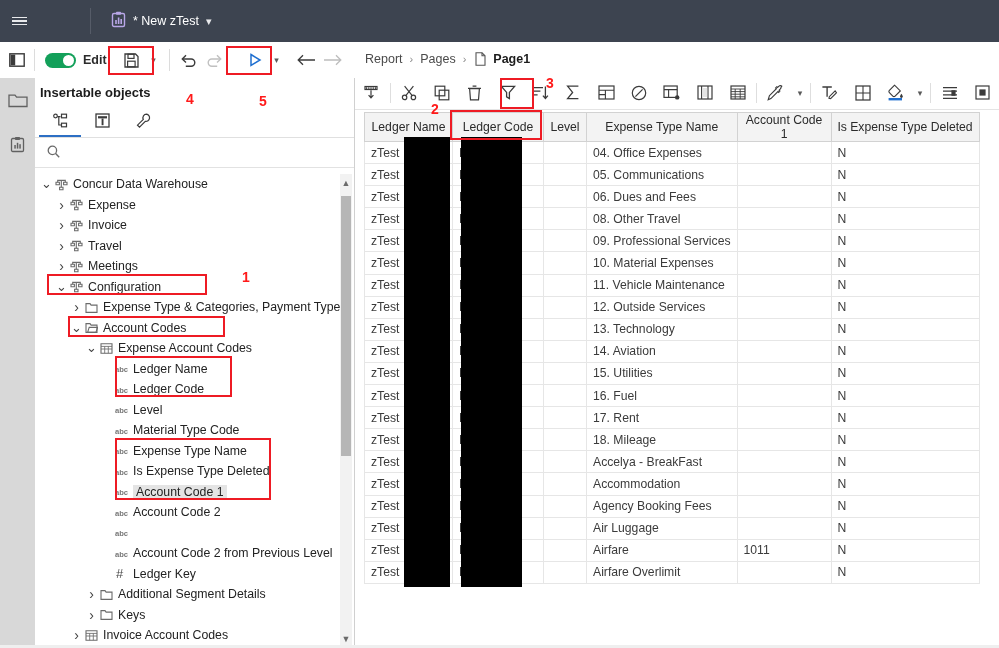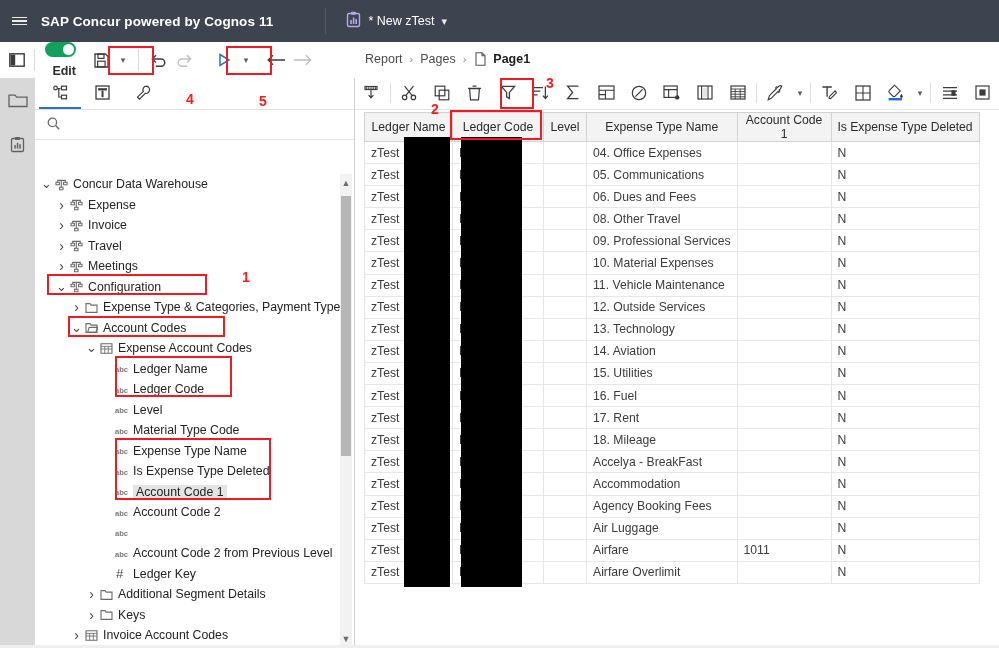--- a/index.html
+++ b/index.html
@@ -30,21 +30,21 @@
   .report-chip .rlabel { color: #fff; font-size: 12.5px; }
   .chev-white { color: #e9eaec; font-size: 11px; }
 
   
   .ltoolbar {
     position: absolute; left: 0; top: 42px; width: 355px; height: 36px;
     background: #ffffff; display: flex; align-items: center;
   }
   .panel-icon { width: 34px; height: 36px; display:flex; align-items:center; justify-content:center; cursor:pointer;}
   .vdiv { width: 1px; height: 22px; background: #dcdcdc; }
-  .toggle-wrap { display:flex; align-items:flex-end; gap:7px; margin-left: 10px; flex-direction: column; }
+  .toggle-wrap { display:flex; align-items:flex-start; gap:7px; margin-left: 10px; }
   .toggle {
     width: 31px; height: 15px; border-radius: 8px; background: #13a05a; position: relative; cursor: pointer;
   }
   .toggle::after {
     content:''; position:absolute; right:2px; top:2px; width:11px; height:11px;
     border-radius:50%; background:#fff;
   }
   .edit-label { font-size: 12.5px; color: #2b2b2b; font-weight: 600; }
   .tbtn { width: 26px; height: 30px; display:flex; align-items:center; justify-content:center; cursor:pointer; }
   .caret { font-size: 9px; color: #5a5a5a; }
@@ -145,21 +145,20 @@
 <div id="app">
 
   <div class="topbar">
     <div class="hamburger">
       <div>
           <span></span>
           <span></span>
           <span></span>
         </div>
     </div>
-    <div class="app-title">SAP Concur powered by Cognos 11</div>
     <div class="topdiv"></div>
     <div class="report-chip">
       <span>
         <svg width="15" height="17" viewBox="0 0 15 17">
           <rect x="1.5" y="2.5" width="12" height="13" rx="1.5" fill="none" stroke="#b9a7e8" stroke-width="1.4"></rect>
           <rect x="5" y="0.8" width="5" height="3" rx="0.8" fill="#b9a7e8"></rect>
           <rect x="4.2" y="9" width="1.6" height="4" fill="#b9a7e8"></rect>
           <rect x="6.8" y="6.5" width="1.6" height="6.5" fill="#b9a7e8"></rect>
           <rect x="9.4" y="8" width="1.6" height="5" fill="#b9a7e8"></rect>
         </svg>
@@ -238,20 +237,21 @@
         <rect x="1.5" y="2.5" width="12" height="13" rx="1.2" fill="none" stroke="#616161" stroke-width="1.3"></rect>
         <rect x="5" y="0.9" width="5" height="3" rx="0.7" fill="#616161"></rect>
         <rect x="4.3" y="9" width="1.5" height="3.6" fill="#616161"></rect>
         <rect x="6.8" y="6.8" width="1.5" height="5.8" fill="#616161"></rect>
         <rect x="9.3" y="8.2" width="1.5" height="4.4" fill="#616161"></rect>
       </svg>
     </div>
   </div>
 
   <div class="ipanel">
+    <div class="ipanel-title">Insertable objects</div>
     <div class="ipanel-tabs">
       <div class="ipanel-tab active">
         <svg width="16" height="16" viewBox="0 0 16 16">
           <circle cx="3.5" cy="3" r="1.8" fill="none" stroke="#3b3b3b" stroke-width="1.2"></circle>
           <rect x="9.5" y="1.2" width="5" height="3.6" fill="none" stroke="#3b3b3b" stroke-width="1.2"></rect>
           <rect x="9.5" y="10.2" width="5" height="3.6" fill="none" stroke="#3b3b3b" stroke-width="1.2"></rect>
           <path d="M5.3 3.6h3.2M6.8 3.6v8.4h2.4" fill="none" stroke="#3b3b3b" stroke-width="1.2"></path>
         </svg>
       </div>
       <div class="ipanel-tab">

